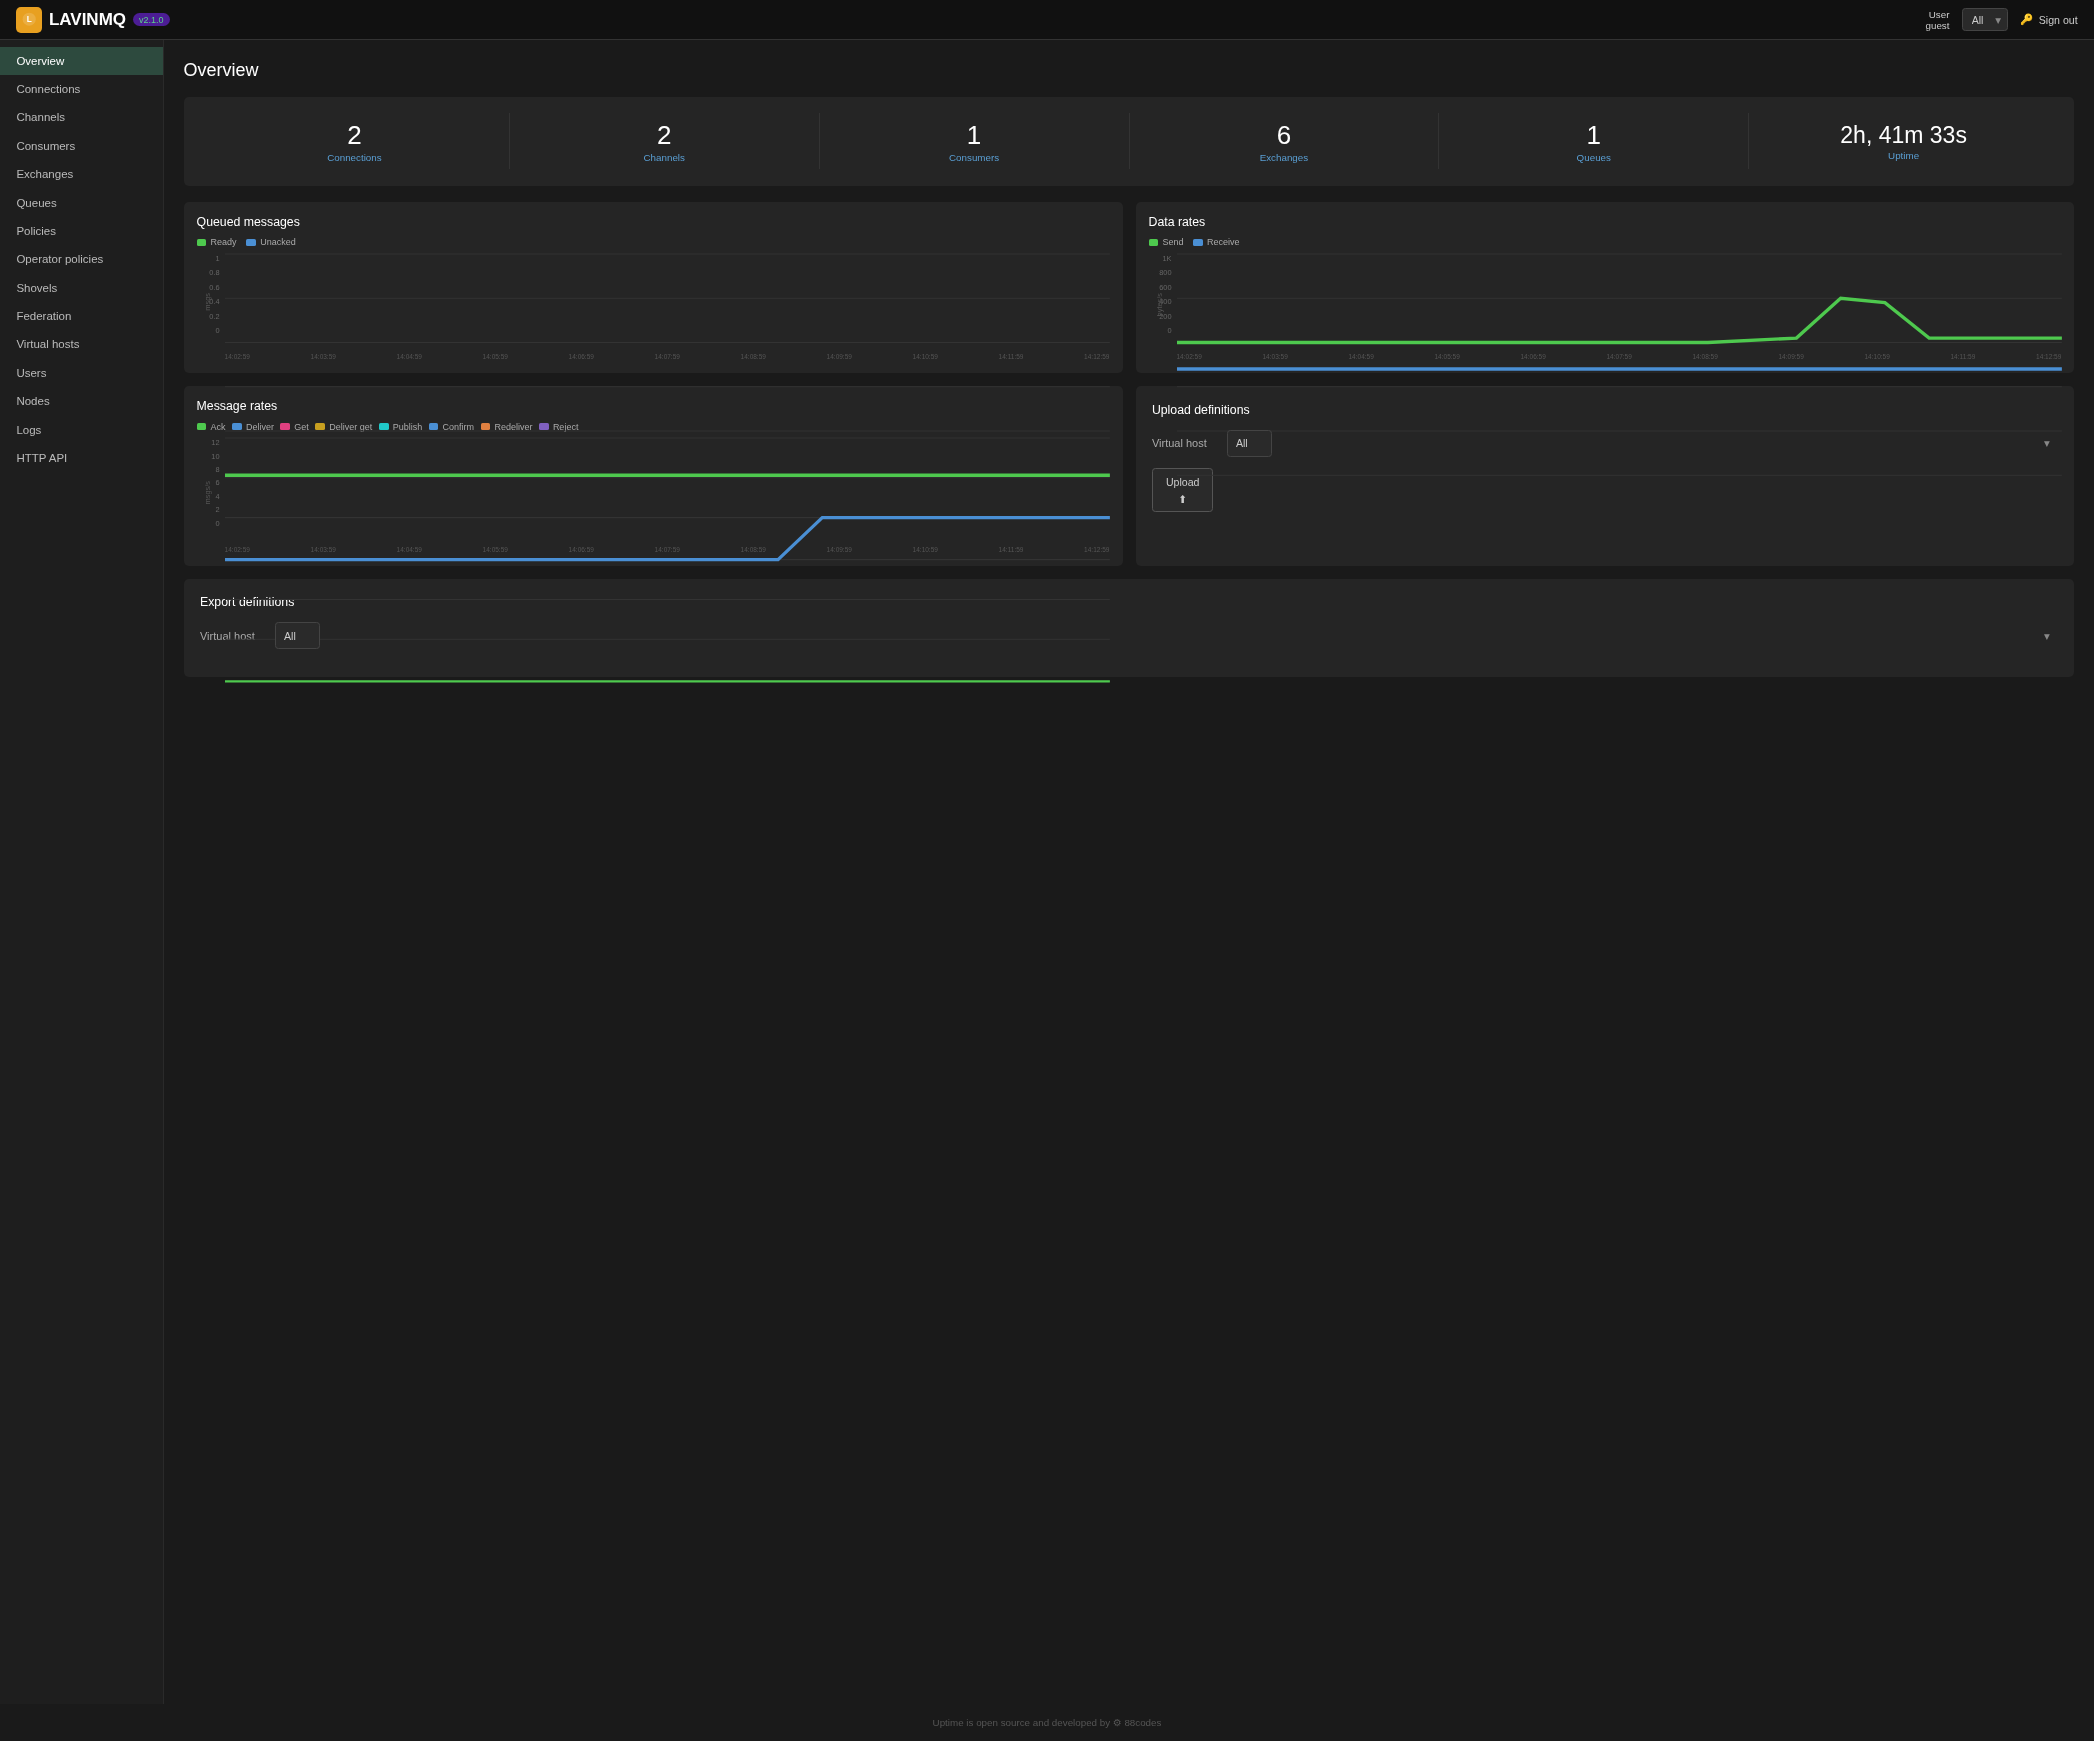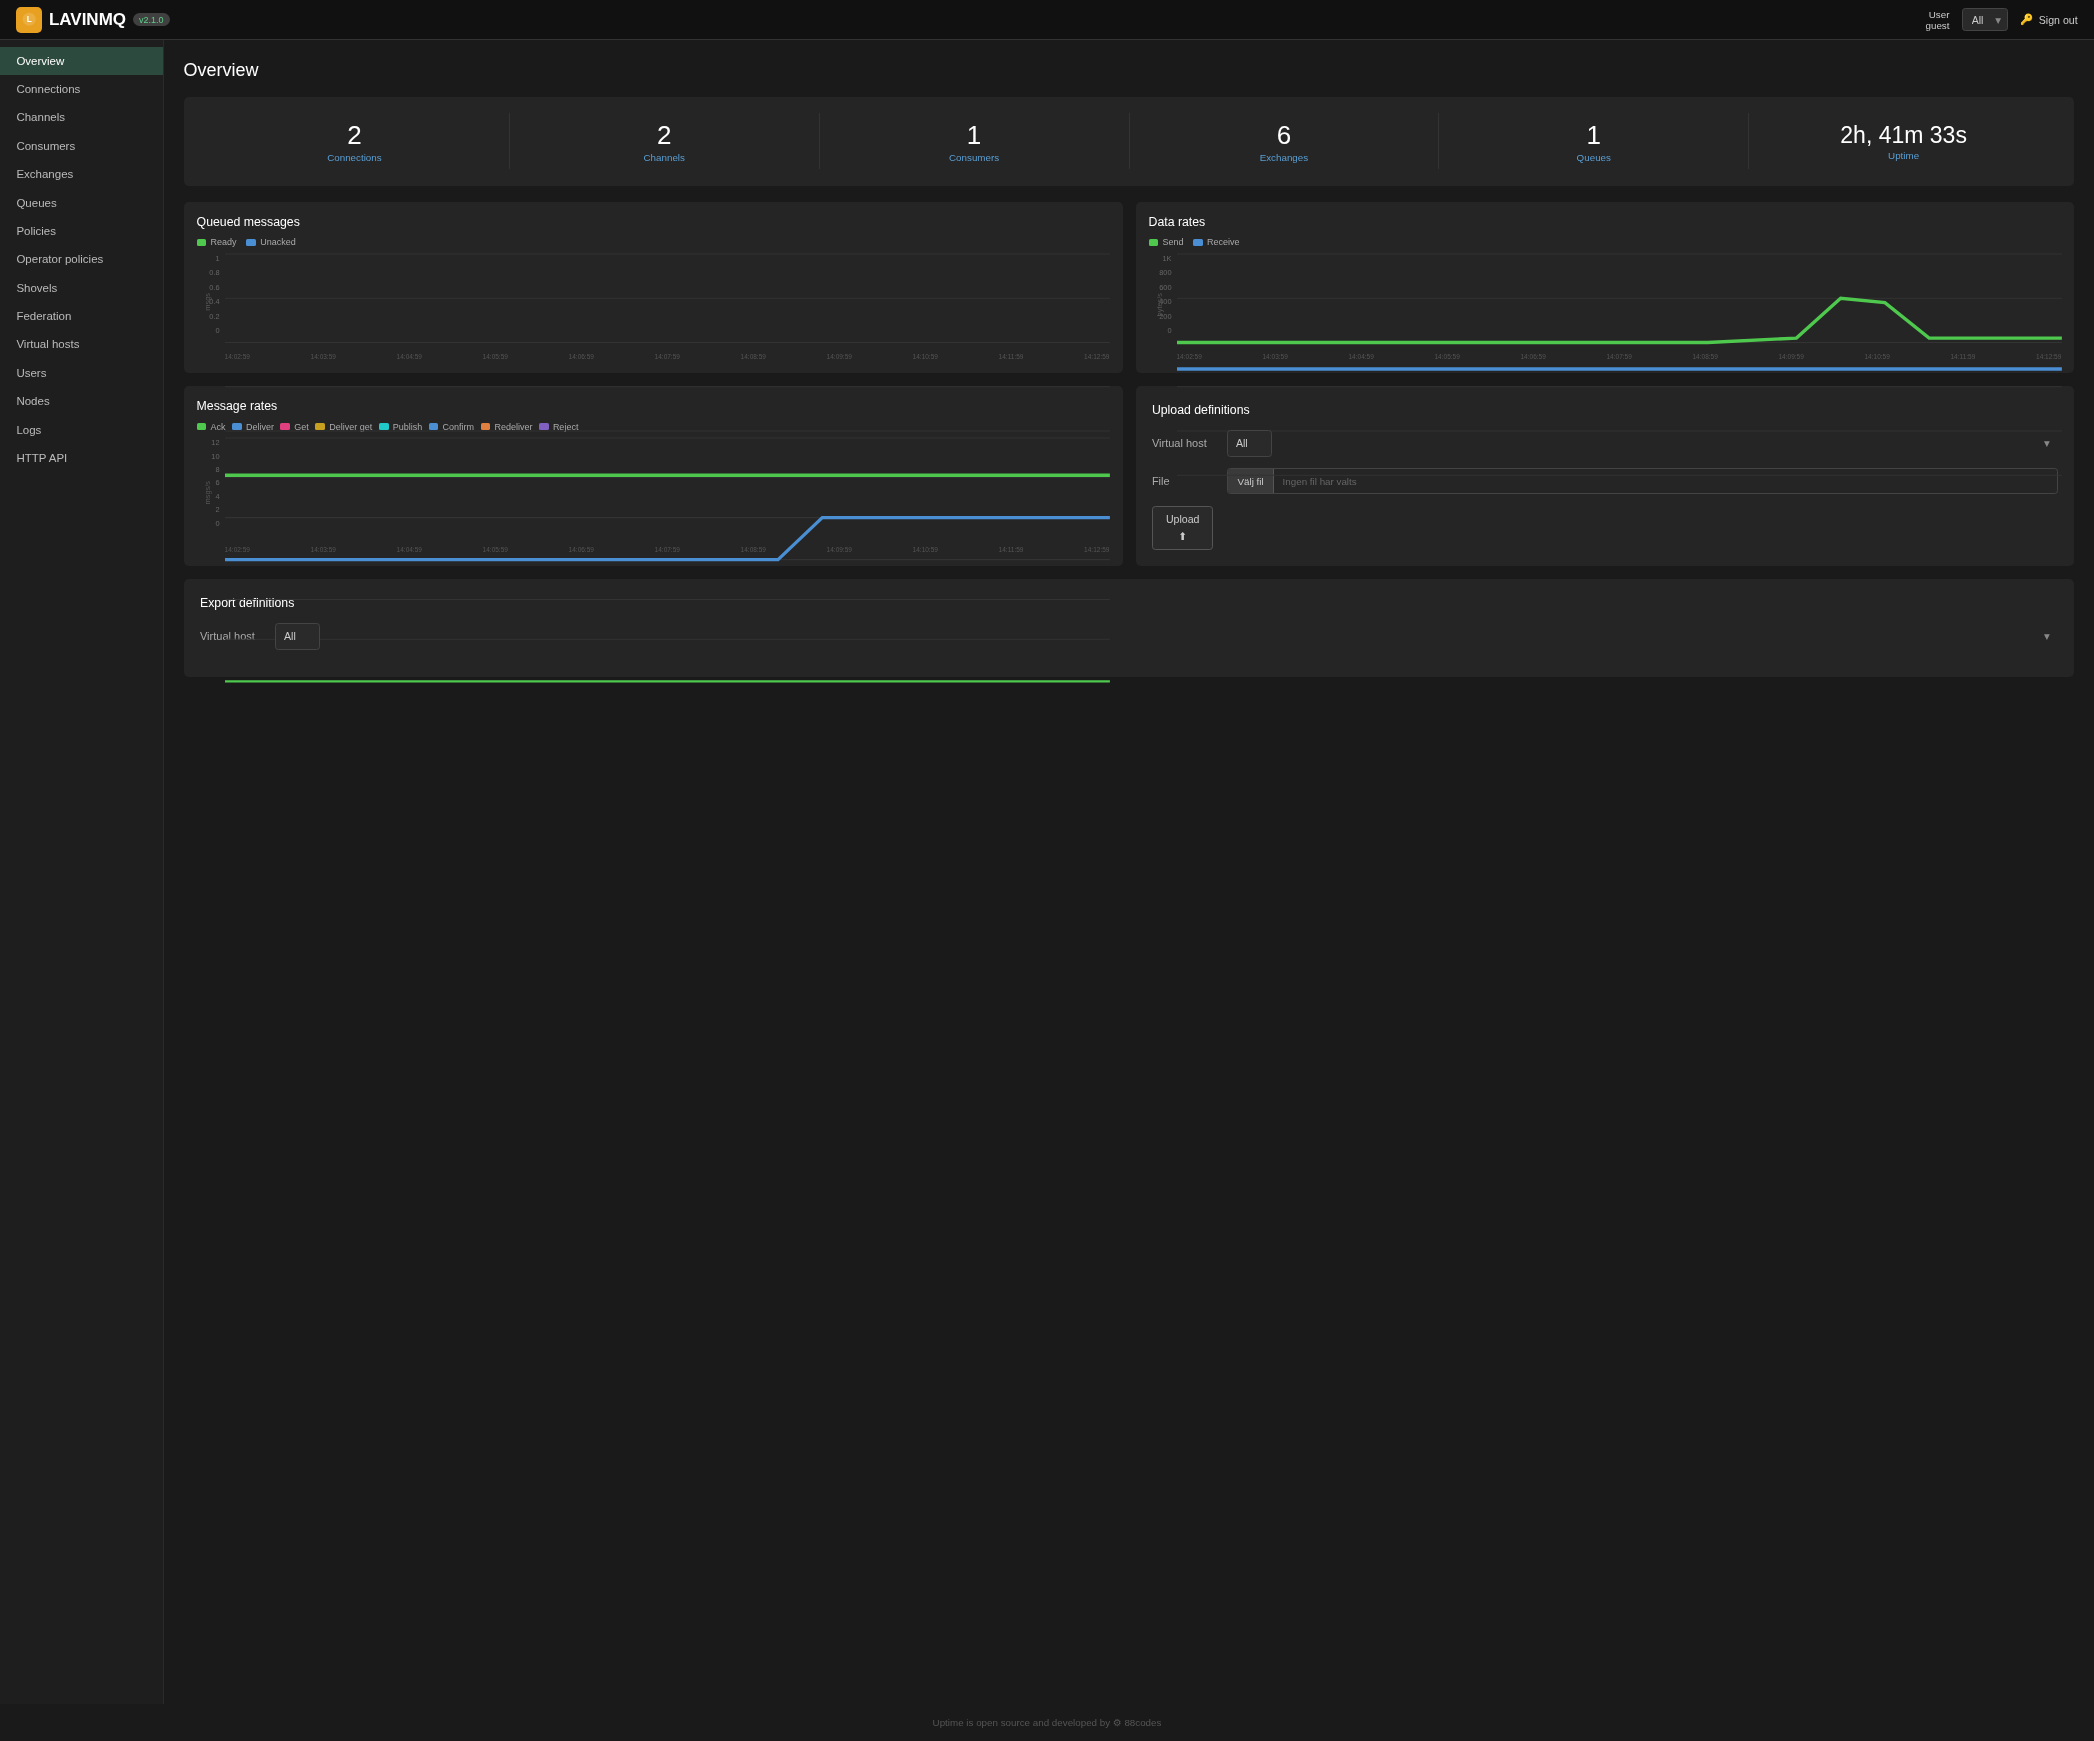--- a/index.html
+++ b/index.html
@@ -44,21 +44,21 @@
       font-weight: bold;
       color: #fff;
       font-size: 9.8px;
     }
     .logo-text {
       color: #fff;
       font-weight: bold;
       font-size: 17px;
     }
     .version-badge {
-      background: #404040;
+      background: #4c1d95;
       color: #5cd08a;
       border-radius: 8.2px;
       padding: 1.6px 6.5px;
       font-size: 9px;
     }
     .topbar-right {
       display: flex;
       align-items: center;
       gap: 13px;
     }
@@ -611,27 +611,20 @@
       <div class="def-card">
         <div class="def-title">Upload definitions</div>
         <div class="form-row">
           <label class="form-label">Virtual host</label>
           <div class="select-wrapper">
             <select class="form-select">
               <option>All</option>
             </select>
           </div>
         </div>
-        <div class="form-row">
-          <label class="form-label">File</label>
-          <div class="file-input-wrapper">
-            <button class="file-choose-btn">Välj fil</button>
-            <span class="file-name">Ingen fil har valts</span>
-          </div>
-        </div>
         <div style="margin-top:6.5px">
           <button class="action-btn">
             <span>Upload</span>
             <span>⬆</span>
           </button>
         </div>
       </div>
     </div>
 
     <div class="export-card">

